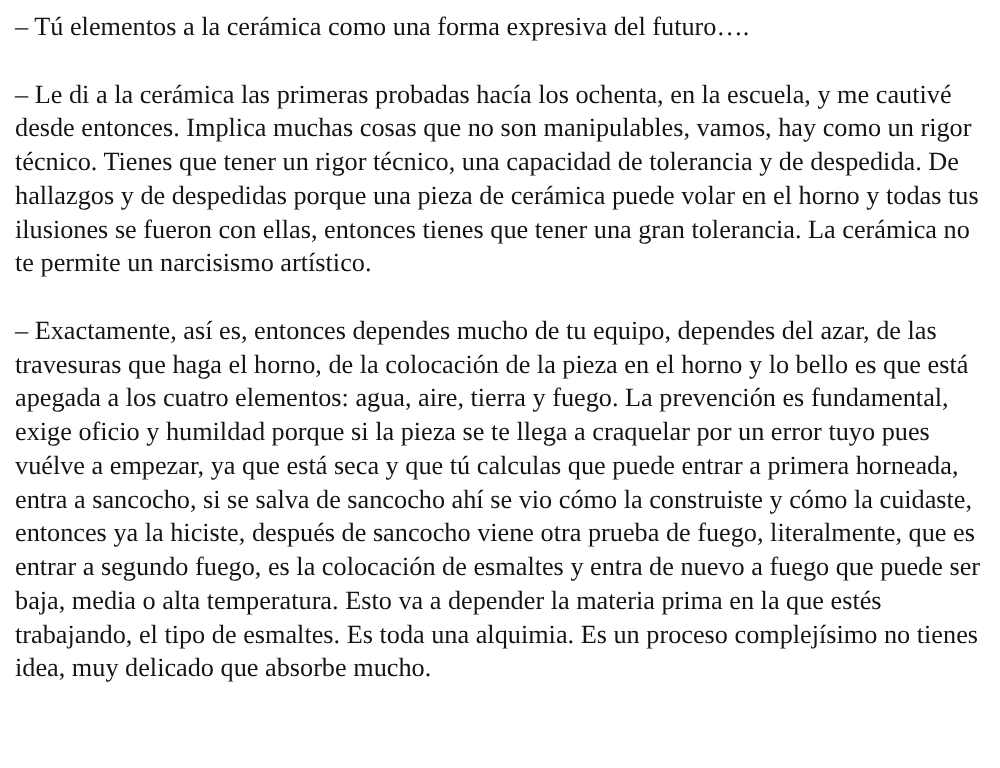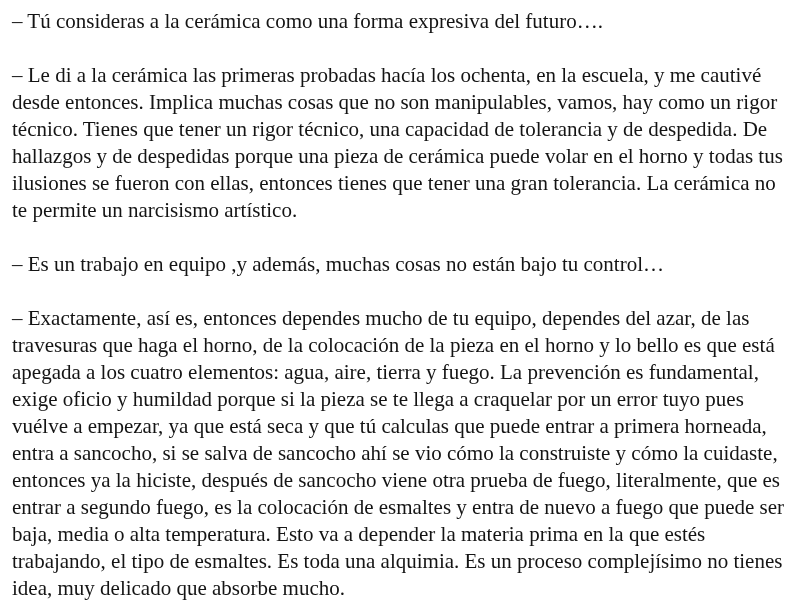--- a/index.html
+++ b/index.html
@@ -26,20 +26,19 @@
     word-spacing: normal;
   }
   .page p:last-child {
     margin-bottom: 12px;
   }
 </style>
 </head>
 <body>
 
 <main class="page">
-  <p>– Tú consideras a la cerámica como una forma expresiva del futuro….</p>
+  <p>– Tú elementos a la cerámica como una forma expresiva del futuro….</p>
 
   <p>– Le di a la cerámica las primeras probadas hacía los ochenta, en la escuela, y me cautivé desde entonces. Implica muchas cosas que no son manipulables, vamos, hay como un rigor técnico. Tienes que tener un rigor técnico, una capacidad de tolerancia y de despedida. De hallazgos y de despedidas porque una pieza de cerámica puede volar en el horno y todas tus ilusiones se fueron con ellas, entonces tienes que tener una gran tolerancia. La cerámica no te permite un narcisismo artístico.</p>
 
-  <p>– Es un trabajo en equipo ,y además, muchas cosas no están bajo tu control…</p>
 
   <p>– Exactamente, así es, entonces dependes mucho de tu equipo, dependes del azar, de las travesuras que haga el horno, de la colocación de la pieza en el horno y lo bello es que está apegada a los cuatro elementos: agua, aire, tierra y fuego. La prevención es fundamental, exige oficio y humildad porque si la pieza se te llega a craquelar por un error tuyo pues vuélve a empezar, ya que está seca y que tú calculas que puede entrar a primera horneada, entra a sancocho, si se salva de sancocho ahí se vio cómo la construiste y cómo la cuidaste, entonces ya la hiciste, después de sancocho viene otra prueba de fuego, literalmente, que es entrar a segundo fuego, es la colocación de esmaltes y entra de nuevo a fuego que puede ser baja, media o alta temperatura. Esto va a depender la materia prima en la que estés trabajando, el tipo de esmaltes. Es toda una alquimia. Es un proceso complejísimo no tienes idea, muy delicado que absorbe mucho.</p>
 </main>
 
 </body></html>

